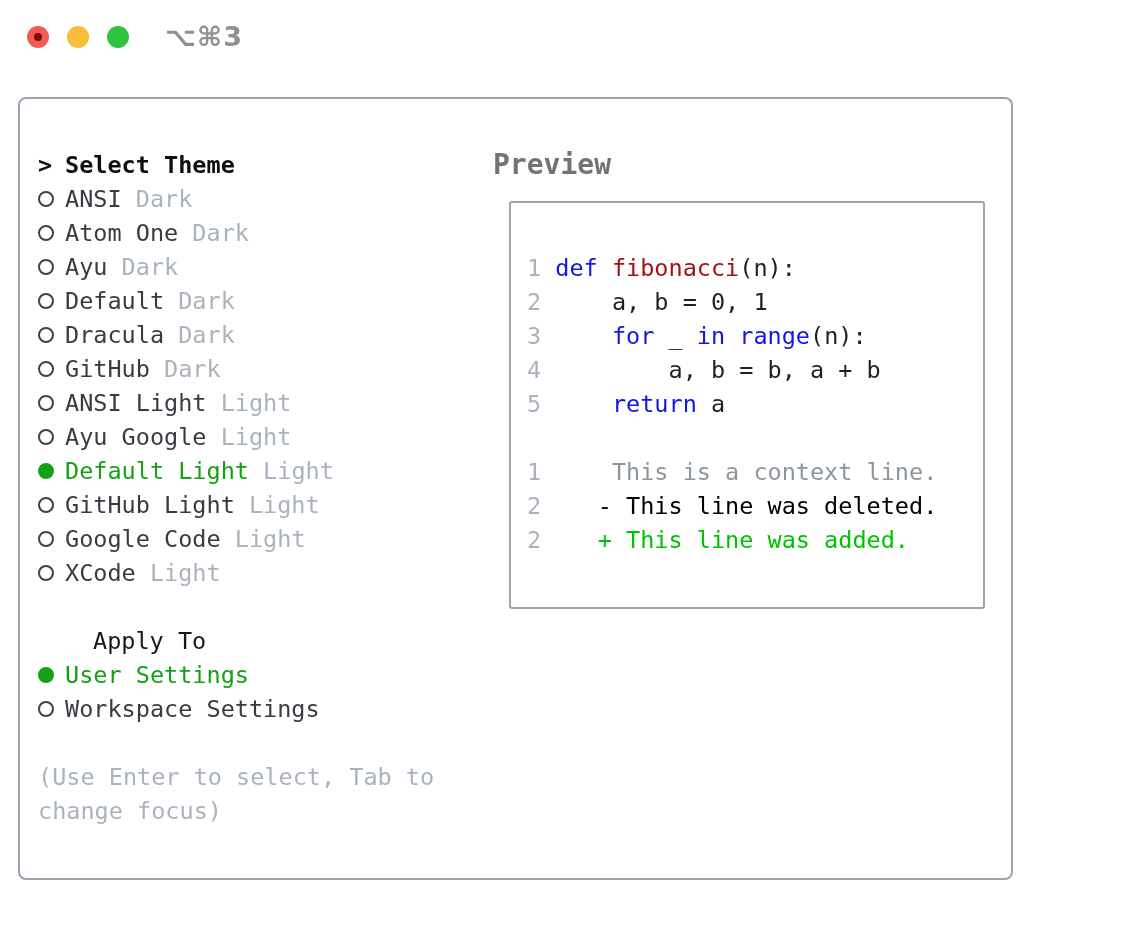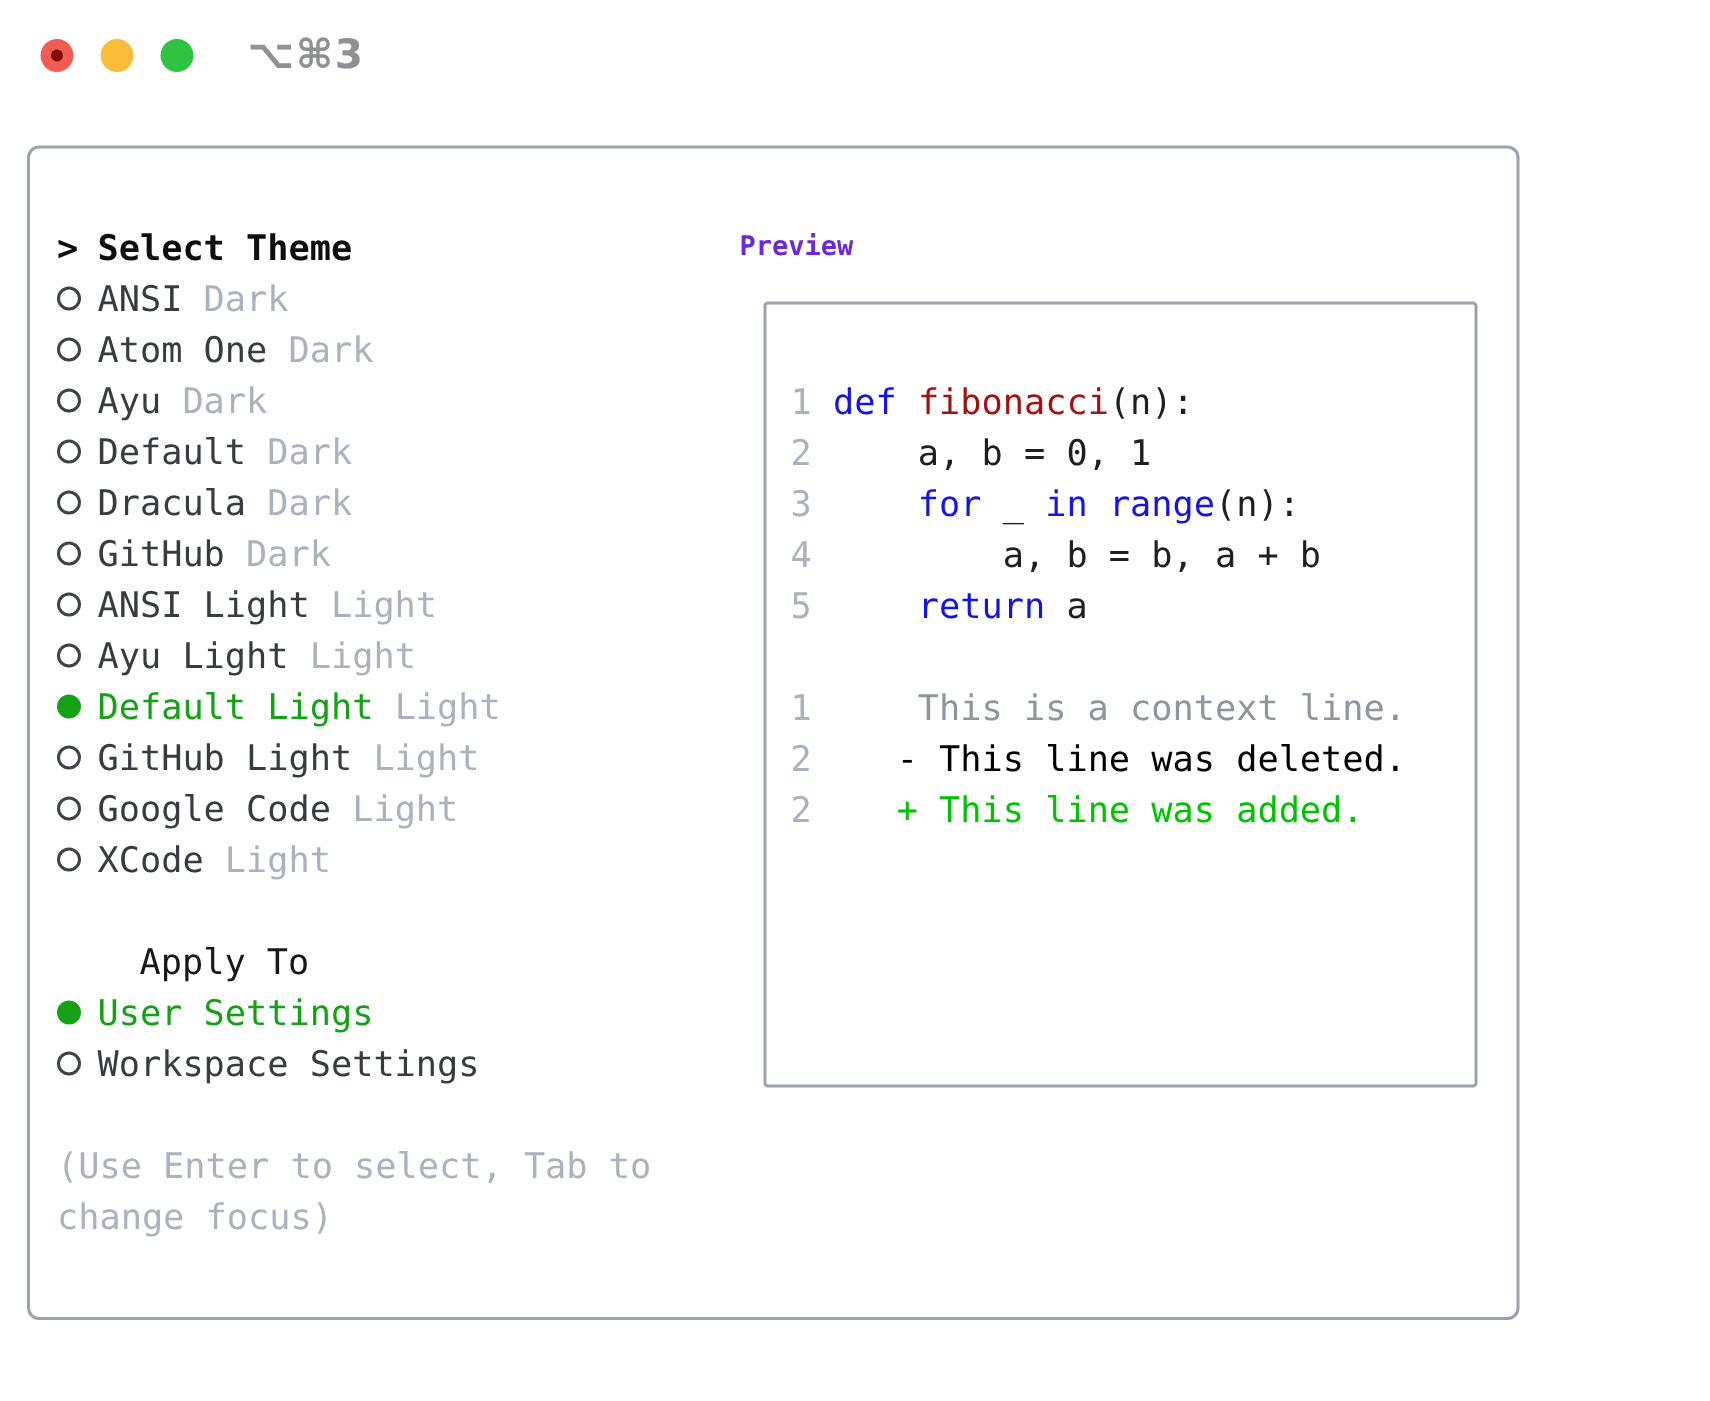--- a/index.html
+++ b/index.html
@@ -45,24 +45,24 @@
   }
   .circle.sel { background:#15a115; border-color:#15a115; }
   .name { color:#373c42; }
   .name.sel { color:#15a115; }
   .variant { color:#aab3bd; }
   .hint { color:#aab3bd; }
 
   
   .preview-label {
     position:absolute; left:473px; top:49px; height:34px; line-height:34px;
-    font-size:18px; font-weight:bold; color:#6d28d9;
+    font-size:28px; font-weight:bold; color:#737373;
   }
   .preview-box {
-    position:absolute; left:489px; top:102px; width:476px; height:524px;
+    position:absolute; left:489px; top:102px; width:476px; height:408px;
     border:2px solid #9aa3ae; border-radius:3px; background:#ffffff;
     padding:48px 0 0 16px; overflow:hidden;
   }
   .pline { height:34px; line-height:34px; white-space:pre; font-size:23.5px; }
   .lnum { color:#aab3bd; }
   .p   { color:#1d1f23; }
   .kw  { color:#1414e4; }
   .fn  { color:#a31212; }
   .ctx { color:#8d959d; }
   .del { color:#000000; }
@@ -89,21 +89,21 @@
       </div>
 
       <div id="theme-list">
           <div class="row"><span class="slot"><span class="circle"></span></span><span class="name">ANSI</span><span class="variant"> Dark</span></div>
           <div class="row"><span class="slot"><span class="circle"></span></span><span class="name">Atom One</span><span class="variant"> Dark</span></div>
           <div class="row"><span class="slot"><span class="circle"></span></span><span class="name">Ayu</span><span class="variant"> Dark</span></div>
           <div class="row"><span class="slot"><span class="circle"></span></span><span class="name">Default</span><span class="variant"> Dark</span></div>
           <div class="row"><span class="slot"><span class="circle"></span></span><span class="name">Dracula</span><span class="variant"> Dark</span></div>
           <div class="row"><span class="slot"><span class="circle"></span></span><span class="name">GitHub</span><span class="variant"> Dark</span></div>
           <div class="row"><span class="slot"><span class="circle"></span></span><span class="name">ANSI Light</span><span class="variant"> Light</span></div>
-          <div class="row"><span class="slot"><span class="circle"></span></span><span class="name">Ayu Light</span><span class="variant"> Light</span></div>
+          <div class="row"><span class="slot"><span class="circle"></span></span><span class="name">Ayu Google</span><span class="variant"> Light</span></div>
           <div class="row"><span class="slot"><span class="circle sel"></span></span><span class="name sel">Default Light</span><span class="variant"> Light</span></div>
           <div class="row"><span class="slot"><span class="circle"></span></span><span class="name">GitHub Light</span><span class="variant"> Light</span></div>
           <div class="row"><span class="slot"><span class="circle"></span></span><span class="name">Google Code</span><span class="variant"> Light</span></div>
           <div class="row"><span class="slot"><span class="circle"></span></span><span class="name">XCode</span><span class="variant"> Light</span></div>
         </div>
 
       <div class="row"></div>
 
       <div class="row">
         <span class="slot"></span>

